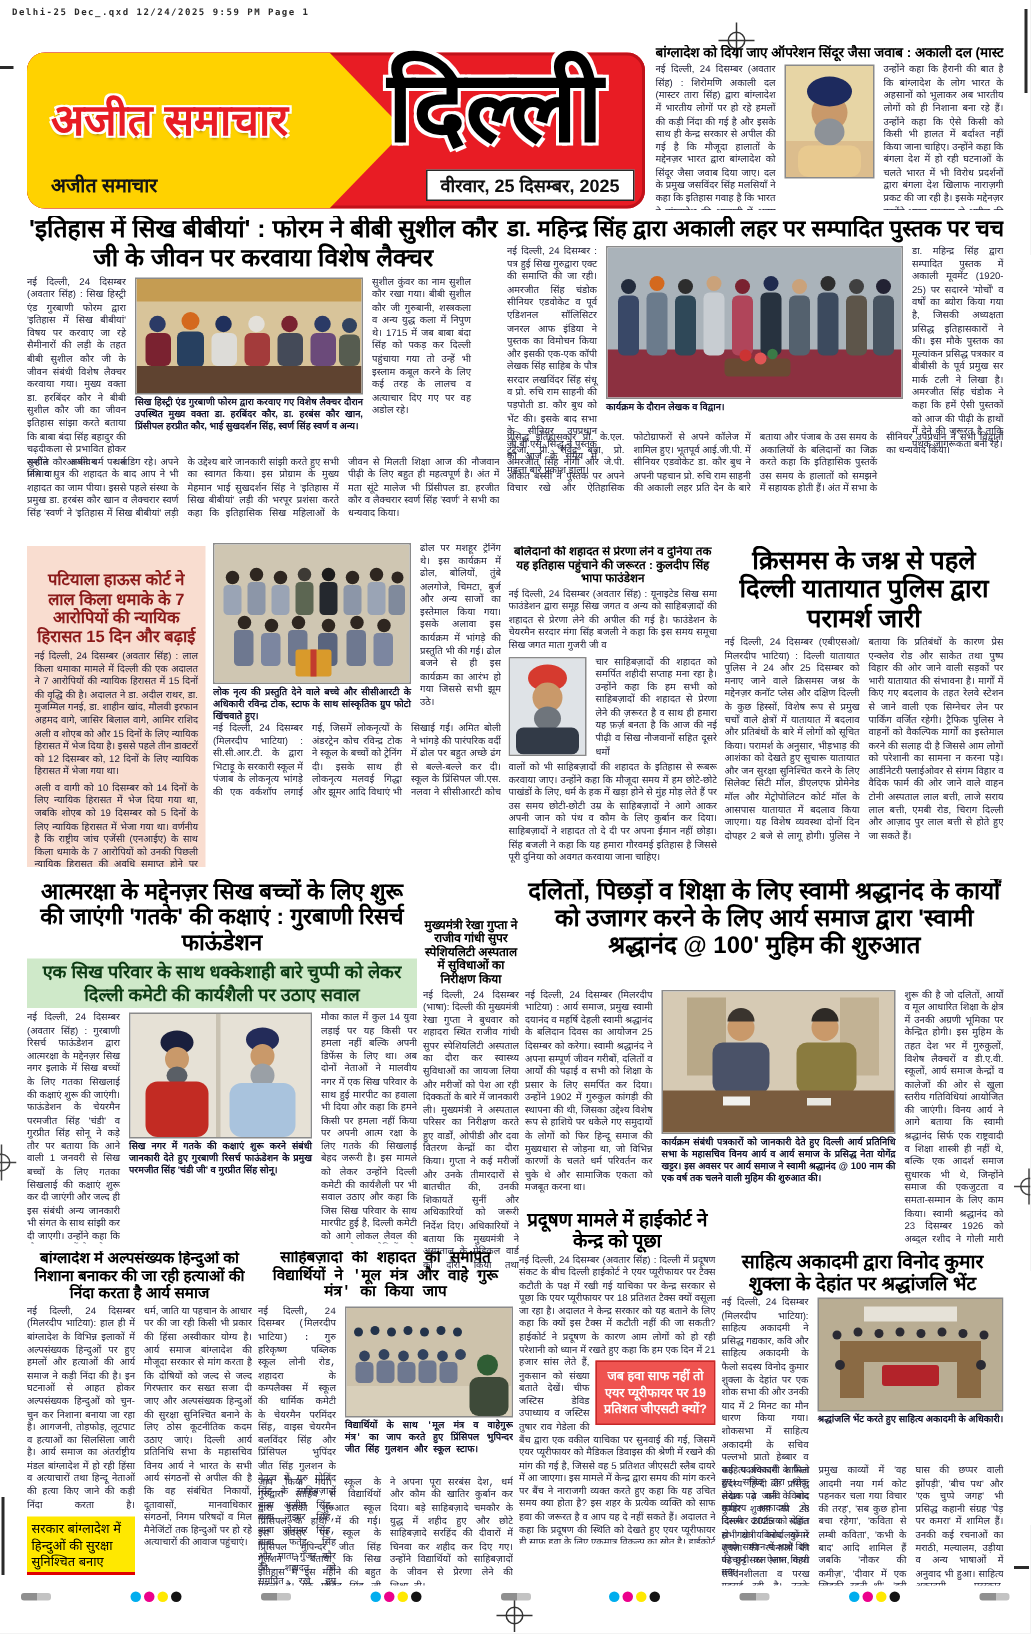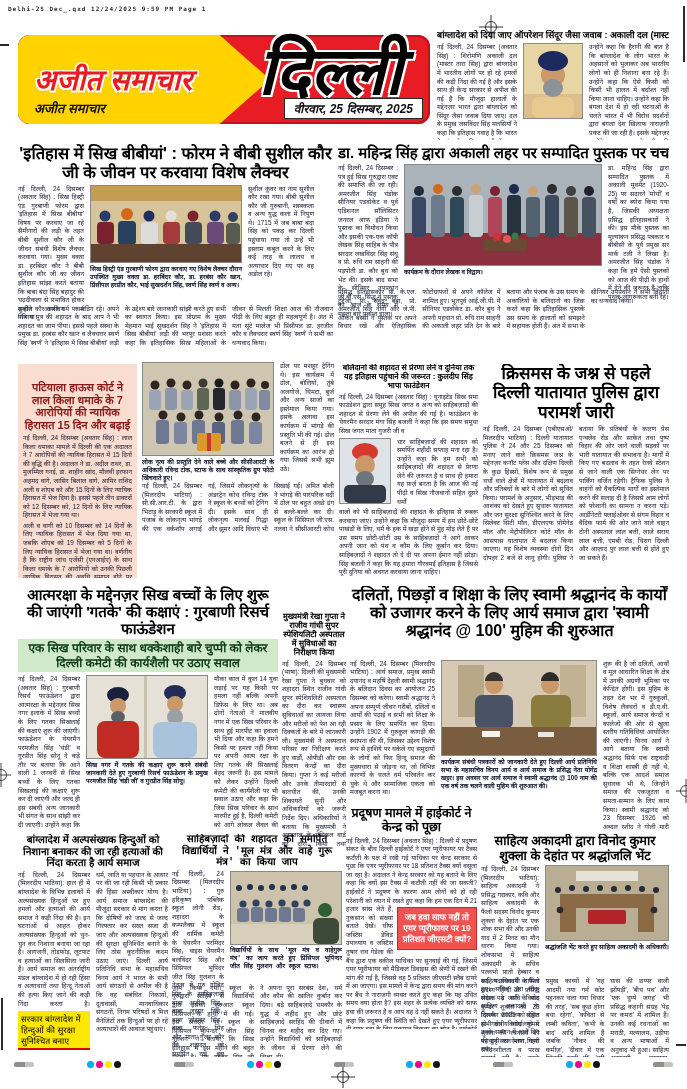--- a/index.html
+++ b/index.html
@@ -22,21 +22,21 @@
              font-size:6px;font-weight:bold;color:#2a2a2a;letter-spacing:1px;}
   .crosshair{position:absolute;}
   .cropline{position:absolute;background:#2a2a2a;}
   .regstrip{position:absolute;left:14px;top:1059px;width:659px;height:10px;
             display:flex;align-items:center;justify-content:space-between;}
   .gmk{width:20px;height:5px;background:linear-gradient(90deg,#8f8f8f 0 55%,#c3c3c3 55%);border-radius:2px;}
   .cmyk{display:flex;gap:2px;align-items:center;}
   .cmyk i{width:7px;height:7px;border-radius:50%;display:inline-block;}
   .dot-c{background:#00adee;} .dot-m{background:#ec008c;} .dot-y{background:#ffe800;} .dot-k{background:#131313;}
   
-  .masthead{position:absolute;left:18px;top:35px;width:412px;height:89px;font-style:italic;}
+  .masthead{position:absolute;left:18px;top:35px;width:412px;height:104px;}
   .mh-red{position:absolute;inset:0;background:#e81c24;border-radius:12px;box-shadow:inset 0 0 0 2px #c0121a;}
   .mh-yellow{position:absolute;left:0;top:0;bottom:0;width:252px;background:#ffd200;
              clip-path:polygon(0 0,80% 0,100% 50%,80% 100%,0 100%);border-radius:12px 0 0 12px;}
   .mh-brand{position:absolute;left:16px;top:24px;font-size:29px;font-weight:bold;color:#e81c24;
             text-shadow:-1.5px -1.5px 0 #fff,1.5px -1.5px 0 #fff,-1.5px 1.5px 0 #fff,1.5px 1.5px 0 #fff,0 2px 2px rgba(0,0,0,.35);}
   .mh-brand-small{position:absolute;left:16px;bottom:7px;font-size:13px;font-weight:bold;color:#141414;}
   .mh-edition{position:absolute;right:28px;top:-12px;font-size:66px;font-weight:bold;color:#000;
               text-shadow:-2px -2px 0 #fff,2px -2px 0 #fff,-2px 2px 0 #fff,2px 2px 0 #fff;}
   .mh-date{position:absolute;right:7px;bottom:5px;background:#fff;border:1.5px solid #2a2a2a;
            font-size:12px;font-weight:bold;color:#111;padding:1px 9px;white-space:nowrap;}

